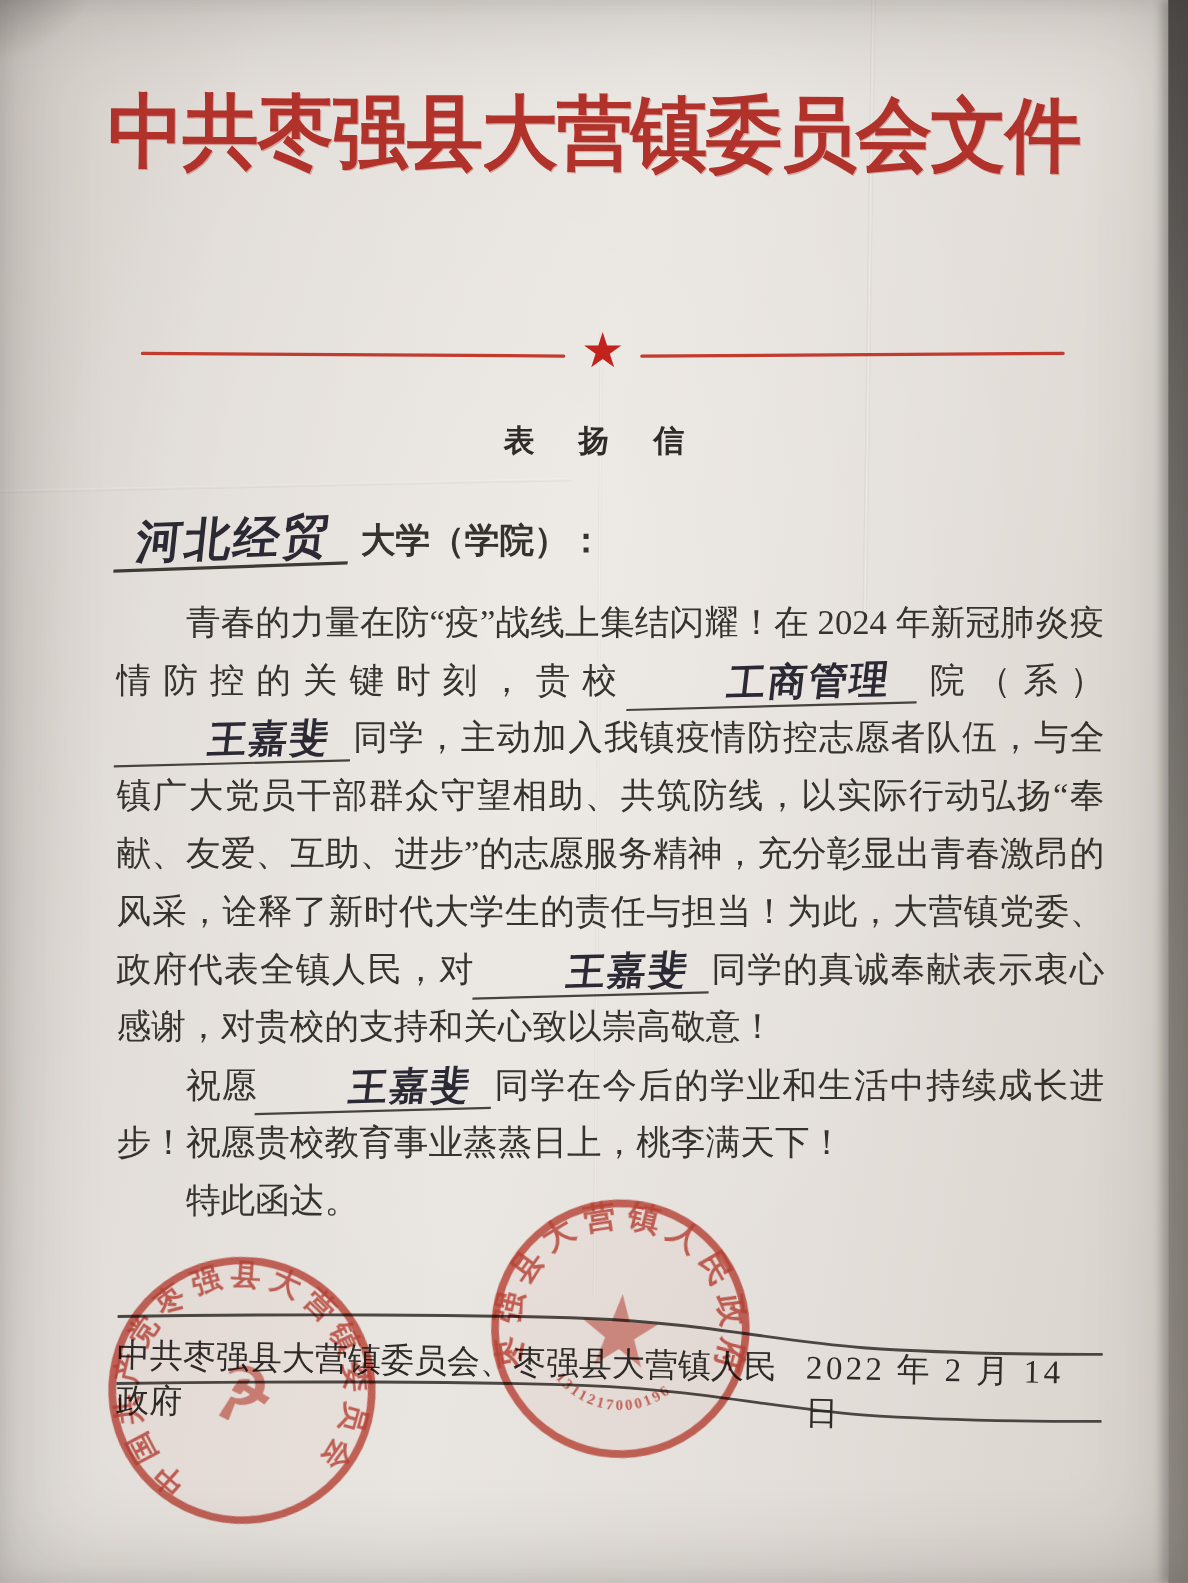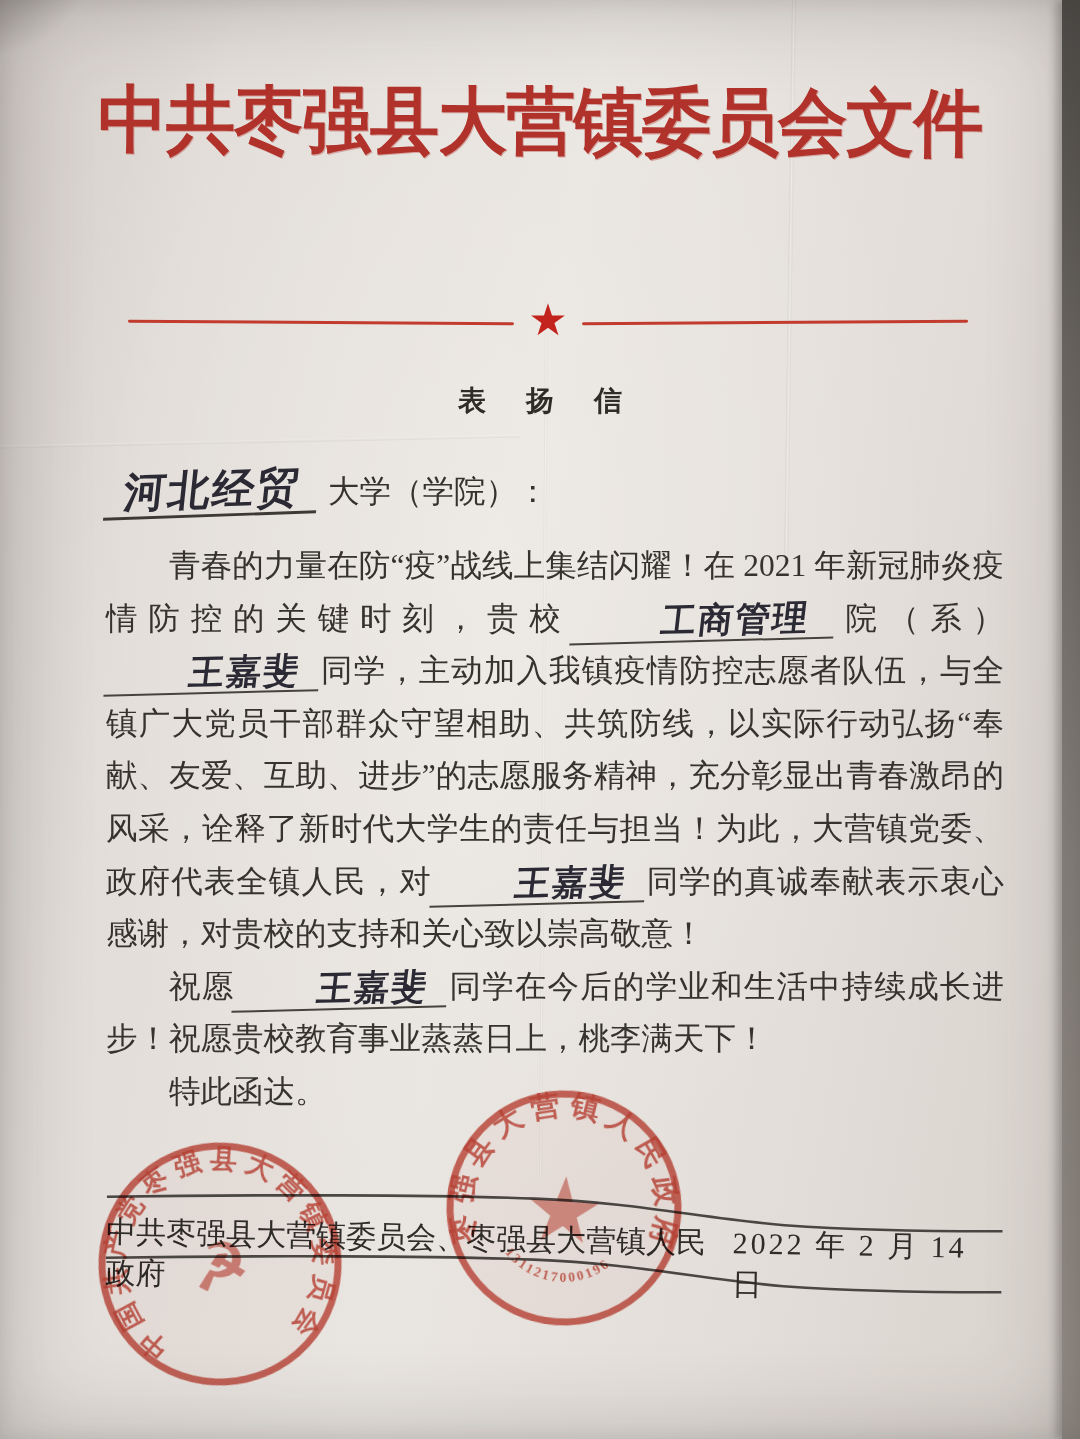--- a/index.html
+++ b/index.html
@@ -82,21 +82,21 @@
   .hand{
     font-family:"DejaVu Sans", sans-serif;
     font-weight:700;color:#2b2933;letter-spacing:2px;
     transform:skewX(-8deg) rotate(-2deg);
   }
   .salutation .hand{
     display:inline-block;min-width:200px;text-align:center;
     font-size:42px;line-height:44px;padding:0 6px 2px;
     border-bottom:3px solid #3d3a34;
   }
-  .salutation .suffix{margin-left:10px;padding-bottom:4px;}
+  .salutation .suffix{margin-left:10px;padding-bottom:4px;font-weight:bold;}
 
   
   .body{
     position:absolute;left:106px;top:540px;width:898px;z-index:2;
     font-size:31.5px;line-height:52.6px;color:#36322d;
     text-align:justify;
   }
   .body p{margin:0;text-indent:63px;}
   .fill{
     display:inline-block;
@@ -148,21 +148,21 @@
   </div>
 
   <h1 class="title">表扬信</h1>
 
   <div class="salutation">
     <span class="hand">河北经贸</span>
     <span class="suffix">大学（学院）：</span>
   </div>
 
   <div class="body">
-    <p><span>青春的力量在防“疫”战线上集结闪耀！在 2021 年新冠肺炎疫情防控的关键时刻，贵校</span><span class="fill major">工商管理</span><span>院（系）</span><span class="fill name">王嘉斐</span><span>同学，主动加入我镇疫情防控志愿者队伍，与全镇广大党员干部群众守望相助、共筑防线，以实际行动弘扬“奉献、友爱、互助、进步”的志愿服务精神，充分彰显出青春激昂的风采，诠释了新时代大学生的责任与担当！为此，大营镇党委、政府代表全镇人民，对</span><span class="fill name">王嘉斐</span><span>同学的真诚奉献表示衷心感谢，对贵校的支持和关心致以崇高敬意！</span></p>
+    <p><span>青春的力量在防“疫”战线上集结闪耀！在 2024 年新冠肺炎疫情防控的关键时刻，贵校</span><span class="fill major">工商管理</span><span>院（系）</span><span class="fill name">王嘉斐</span><span>同学，主动加入我镇疫情防控志愿者队伍，与全镇广大党员干部群众守望相助、共筑防线，以实际行动弘扬“奉献、友爱、互助、进步”的志愿服务精神，充分彰显出青春激昂的风采，诠释了新时代大学生的责任与担当！为此，大营镇党委、政府代表全镇人民，对</span><span class="fill name">王嘉斐</span><span>同学的真诚奉献表示衷心感谢，对贵校的支持和关心致以崇高敬意！</span></p>
     <p><span>祝愿</span><span class="fill name">王嘉斐</span><span>同学在今后的学业和生活中持续成长进步！祝愿贵校教育事业蒸蒸日上，桃李满天下！</span></p>
     <p><span>特此函达。</span></p>
   </div>
 
   <div class="footer">
     <svg width="902" height="125" viewBox="0 0 902 125">
       <path d="M2,15 C150,10 330,7 430,9 C530,11 600,26 680,31 C760,35 850,34 898,33" fill="none" stroke="#34312d" stroke-width="2.6" opacity=".88"></path>
       <path d="M2,76 C150,71 330,68 430,70 C530,72 600,87 680,92 C760,96 850,95 898,94" fill="none" stroke="#34312d" stroke-width="2.6" opacity=".88"></path>
     </svg>
     <div class="footer-text">

